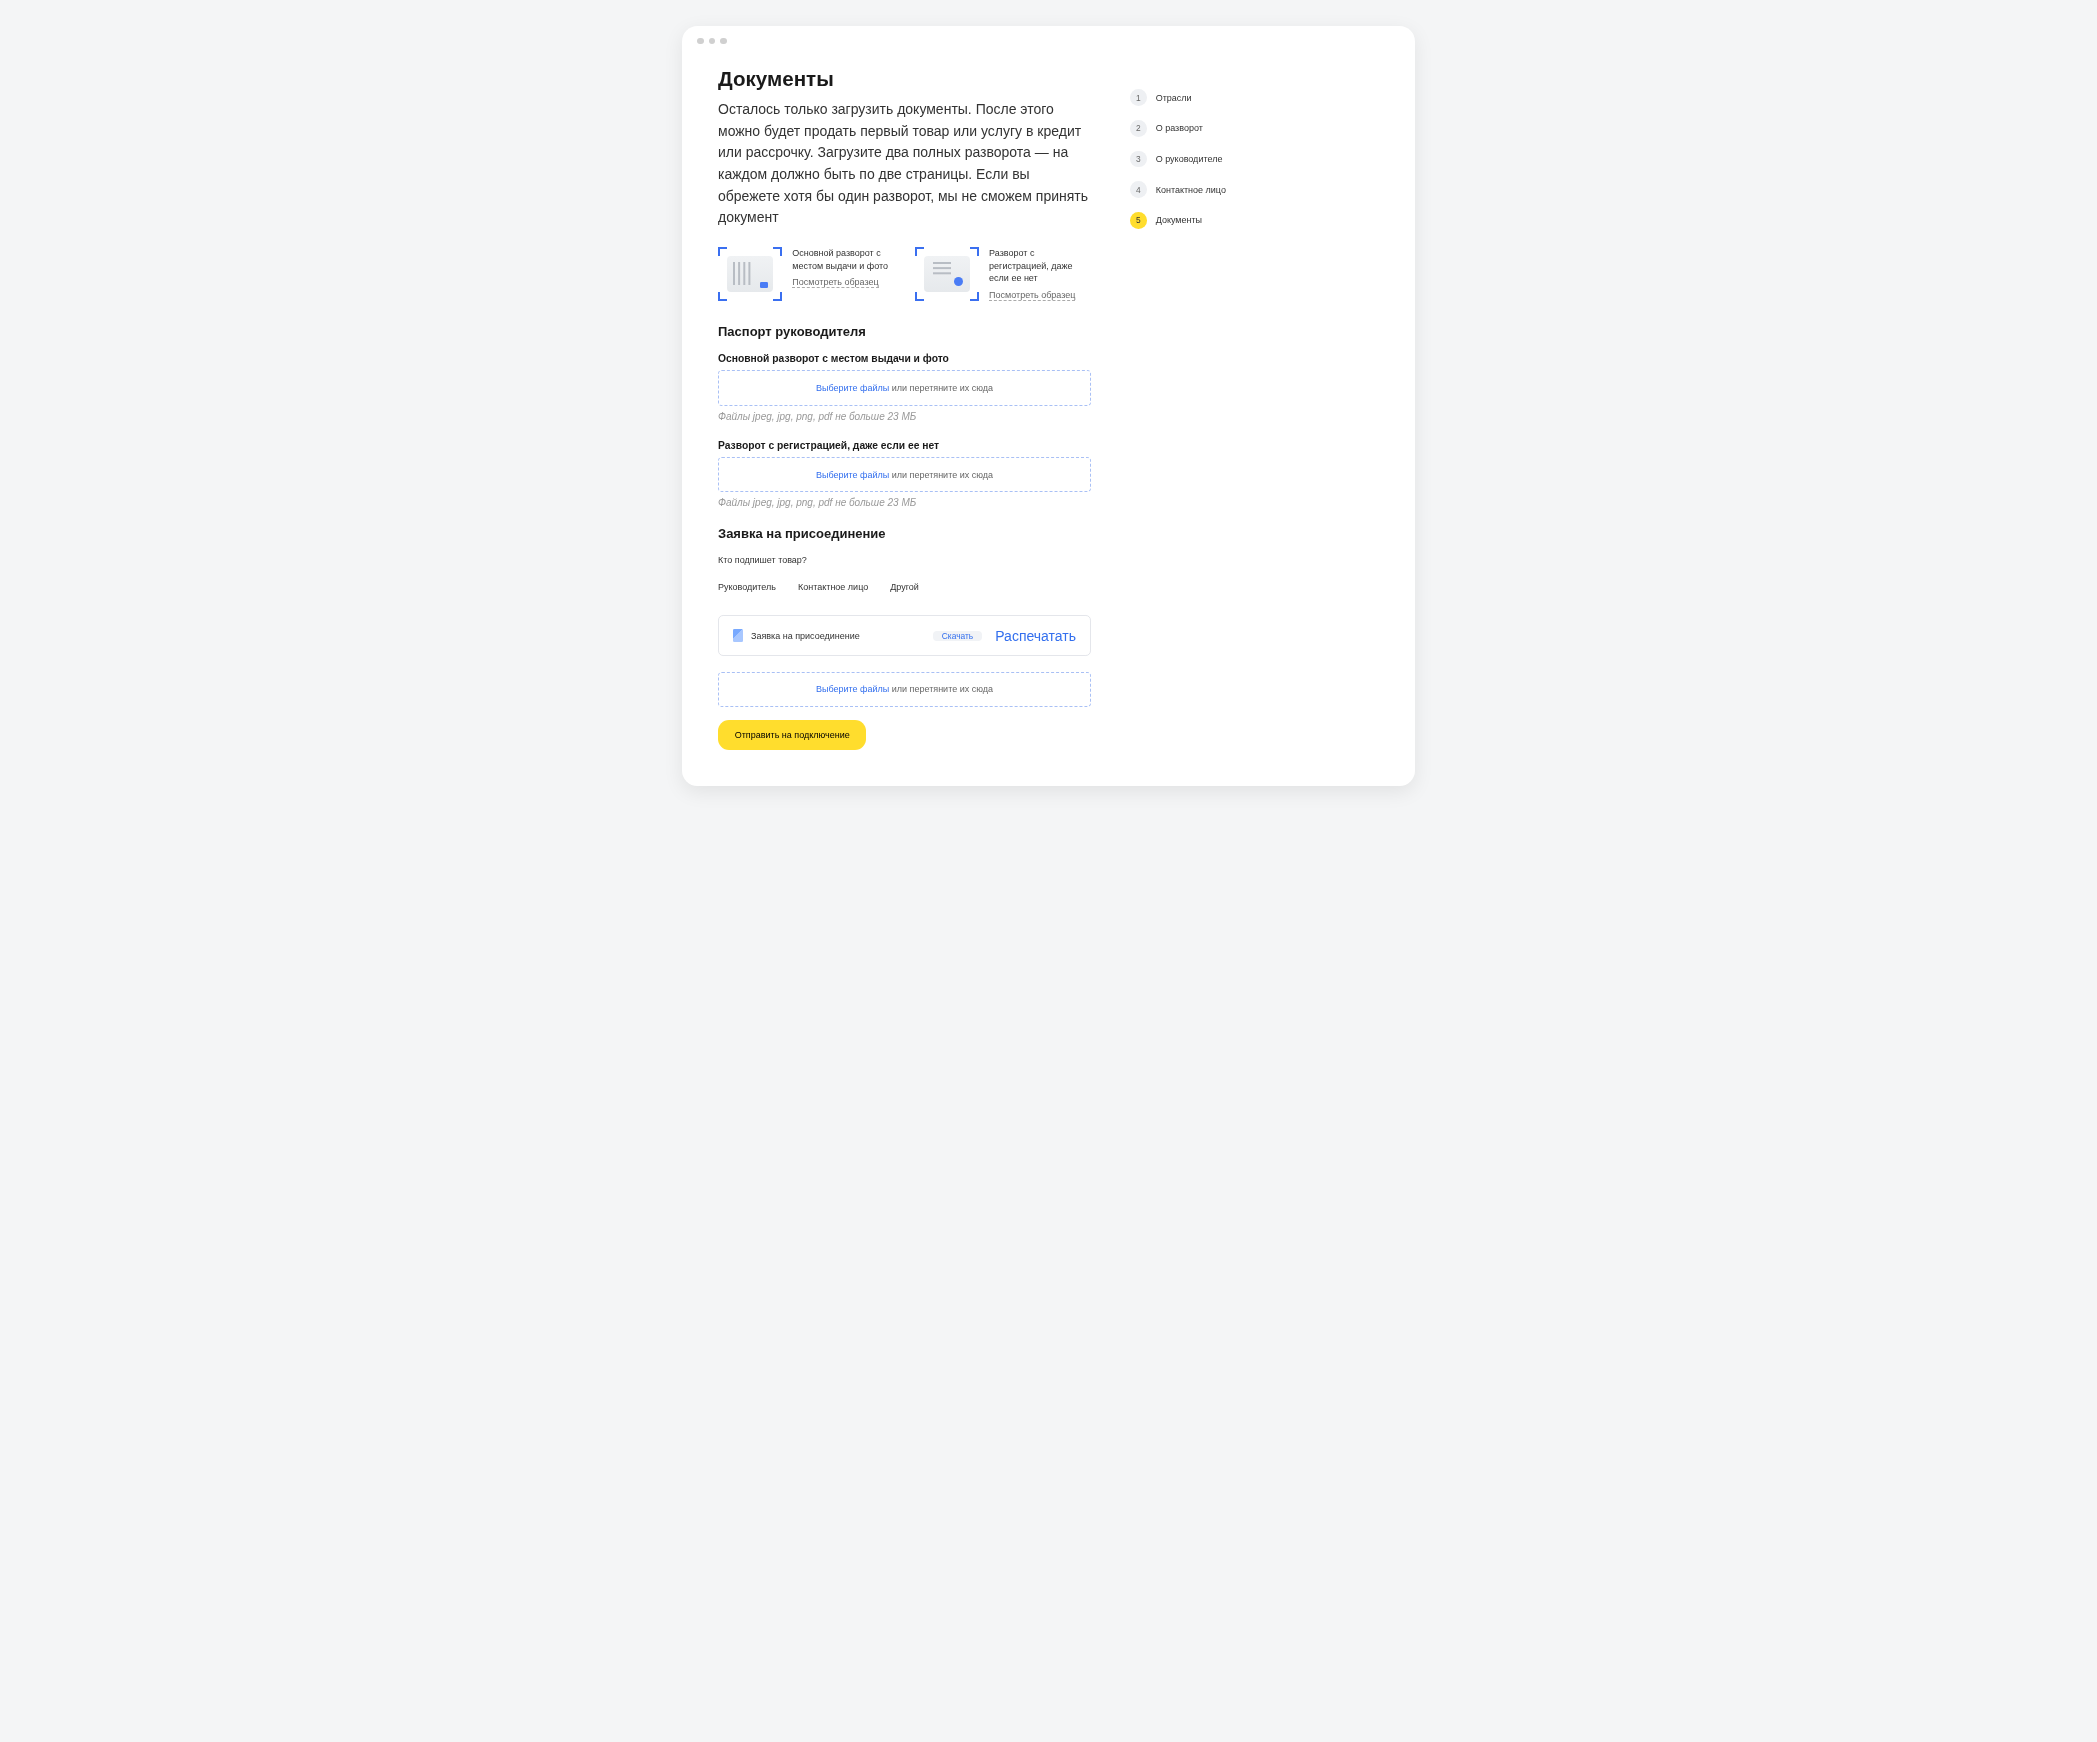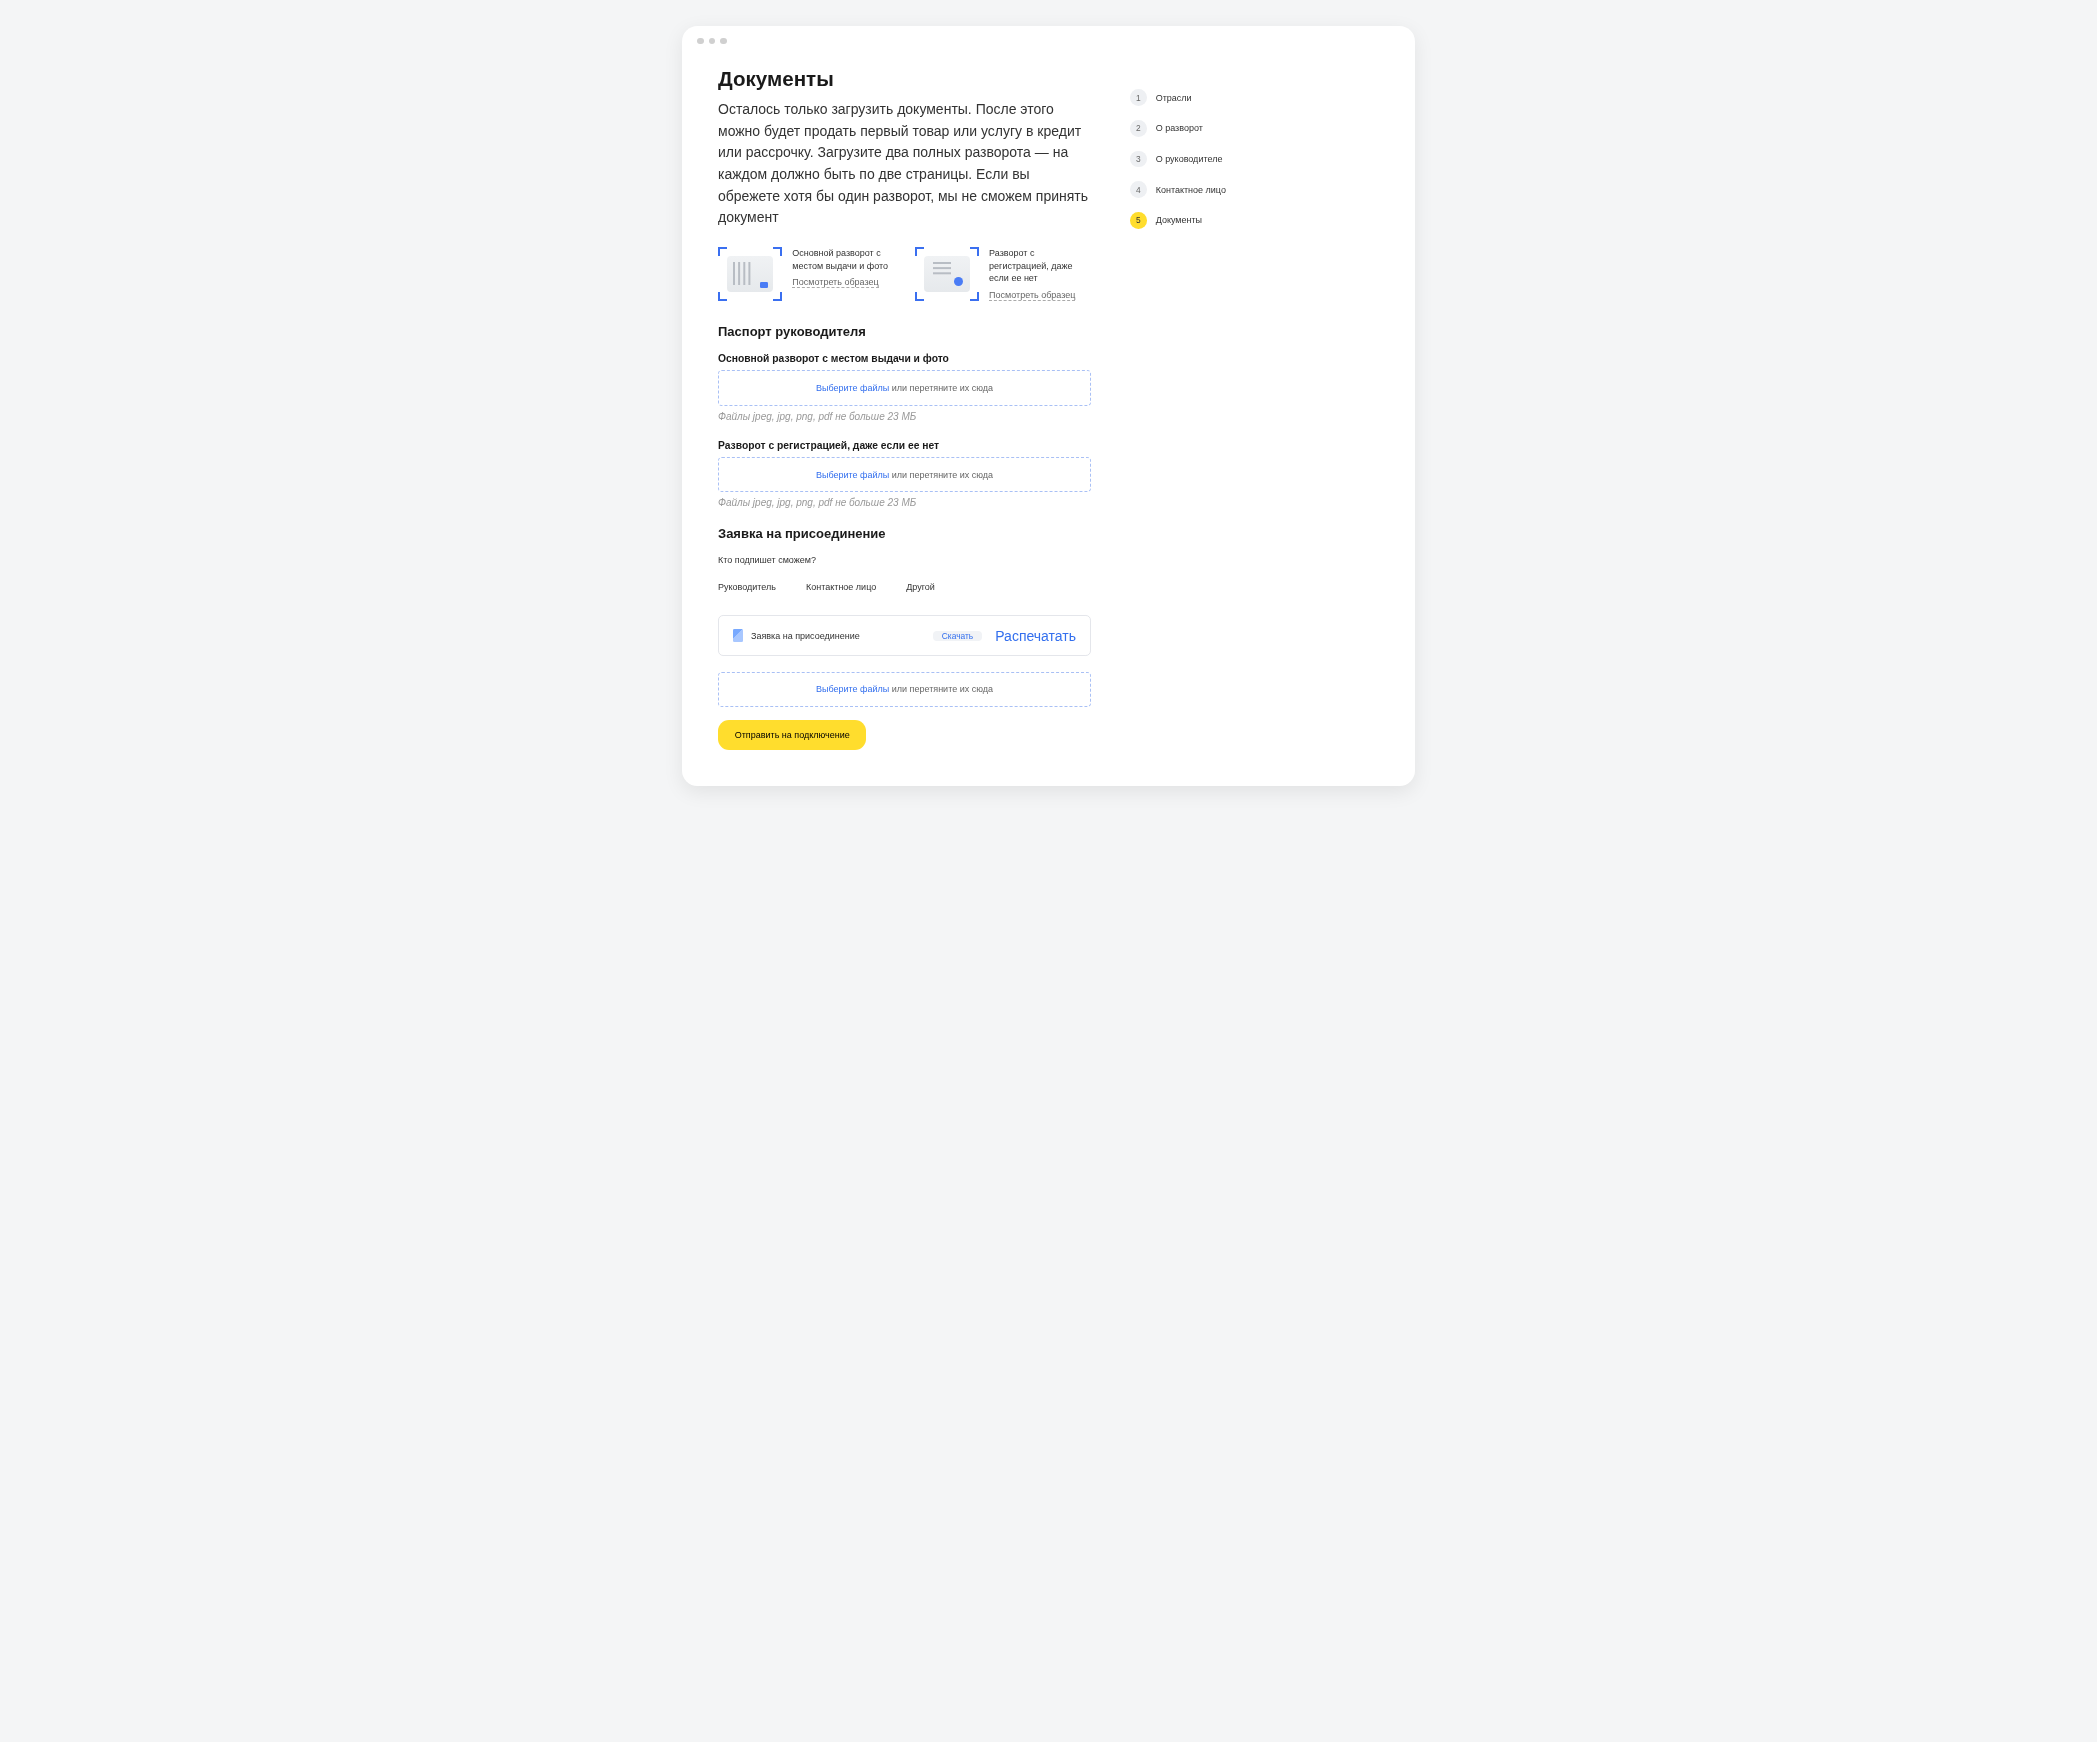--- a/index.html
+++ b/index.html
@@ -72,21 +72,21 @@
       padding: 11.6px;
       text-align: center;
       font-size: 9px;
       cursor: pointer;
       margin-bottom: 5.1px;
     }
     .dropzone .select { color: #336FEE; text-align: right; }
     .dropzone .drag { color: #666; }
     .hint { font-size: 10px; color: #999; margin-bottom: 18px; font-style: italic; }
     .signer { font-size: 9px; margin-bottom: 13px; }
-    .tabs { display: flex; gap: 30px; margin-bottom: 19px; }
+    .tabs { display: flex; gap: 22px; margin-bottom: 19px; }
     .tab { font-size: 9px; color: #333; cursor: pointer; padding: 3.9px 0; }
     .doc-card {
       border: 0.6px solid #e4e6eb; border-radius: 5.1px; padding: 11.6px 14px;
       display: flex; align-items: center; gap: 7.7px; margin-bottom: 15.4px;
     }
     .doc-icon {
       width: 10.3px; height: 13px; background: linear-gradient(135deg, #78a9ff 0 40%, #a8c7ff 40% 100%); border-radius: 1.3px; flex-shrink: 0;
       position: relative;
     }
     .doc-name { flex: 1; font-size: 9px; color: #333; }
@@ -160,21 +160,21 @@
       </div>
       <div class="hint">Файлы jpeg, jpg, png, pdf не больше 23 МБ</div>
 
       <div class="subsection-title">Разворот с регистрацией, даже если ее нет</div>
       <div class="dropzone">
         <span class="select">Выберите файлы</span><span class="drag"> или перетяните их сюда</span>
       </div>
       <div class="hint">Файлы jpeg, jpg, png, pdf не больше 23 МБ</div>
 
       <h2>Заявка на присоединение</h2>
-      <p class="signer">Кто подпишет сможем?</p>
+      <p class="signer">Кто подпишет товар?</p>
 
       <div class="tabs">
         <div class="tab">Руководитель</div>
         <div class="tab">Контактное лицо</div>
         <div class="tab">Другой</div>
       </div>
 
       <div class="doc-card">
         <div class="doc-icon"></div>
         <div class="doc-name">Заявка на присоединение</div>

